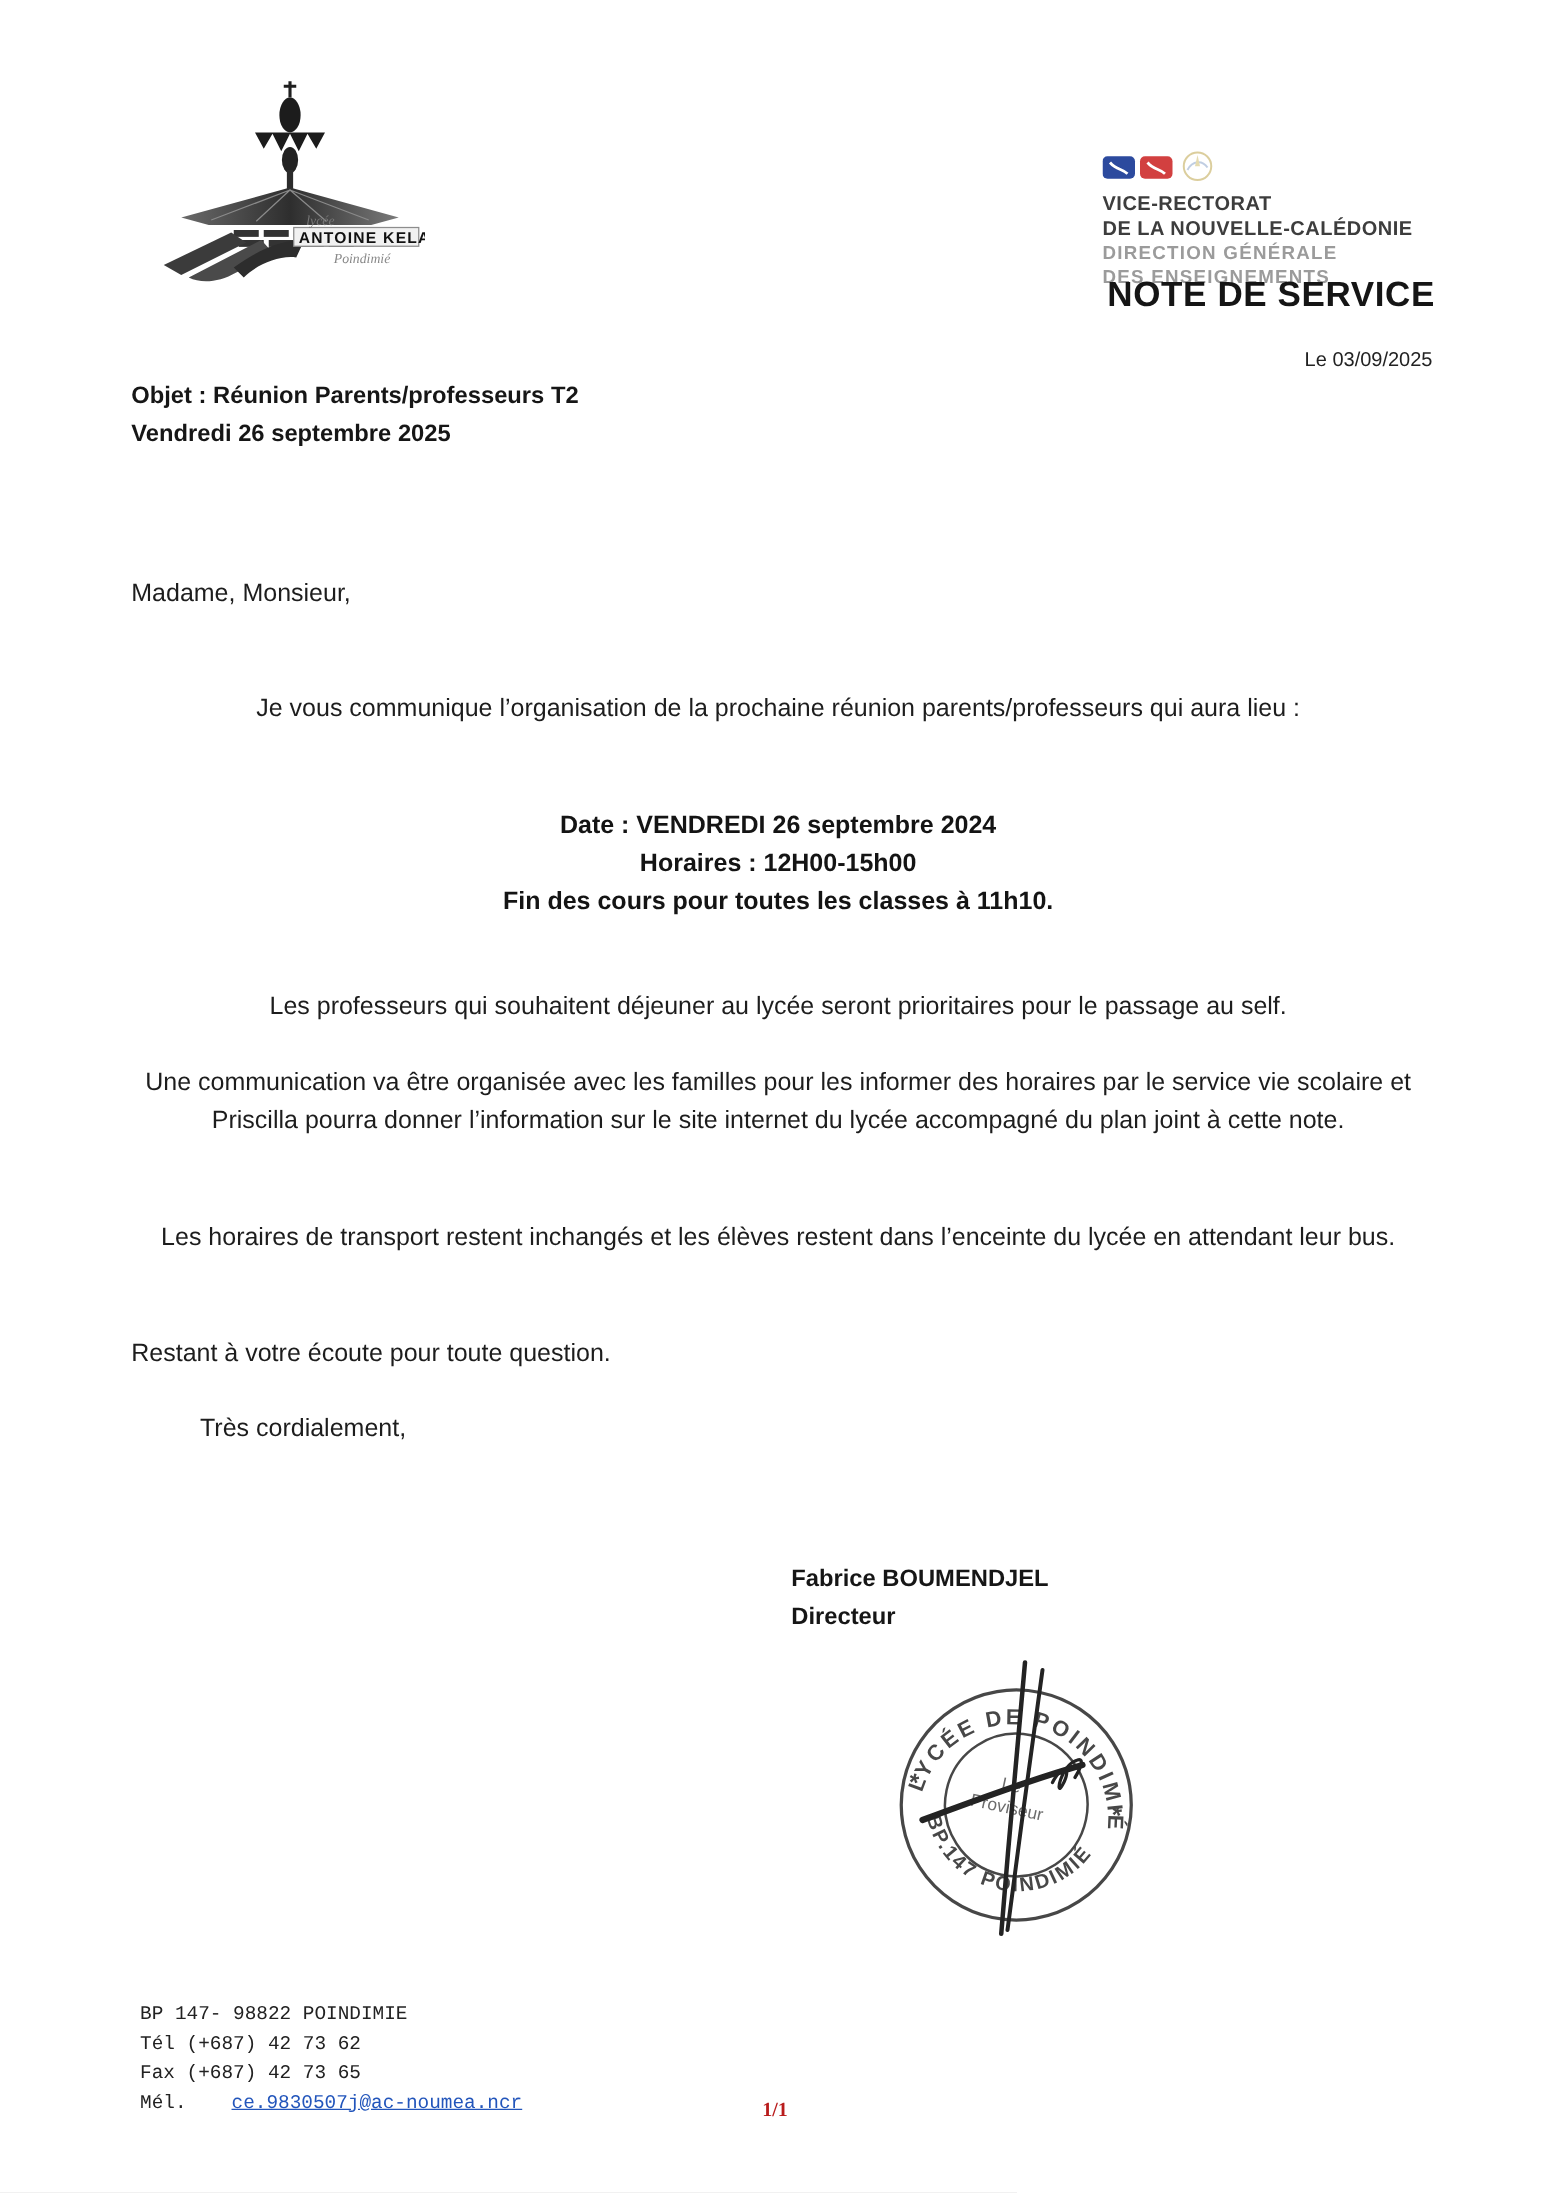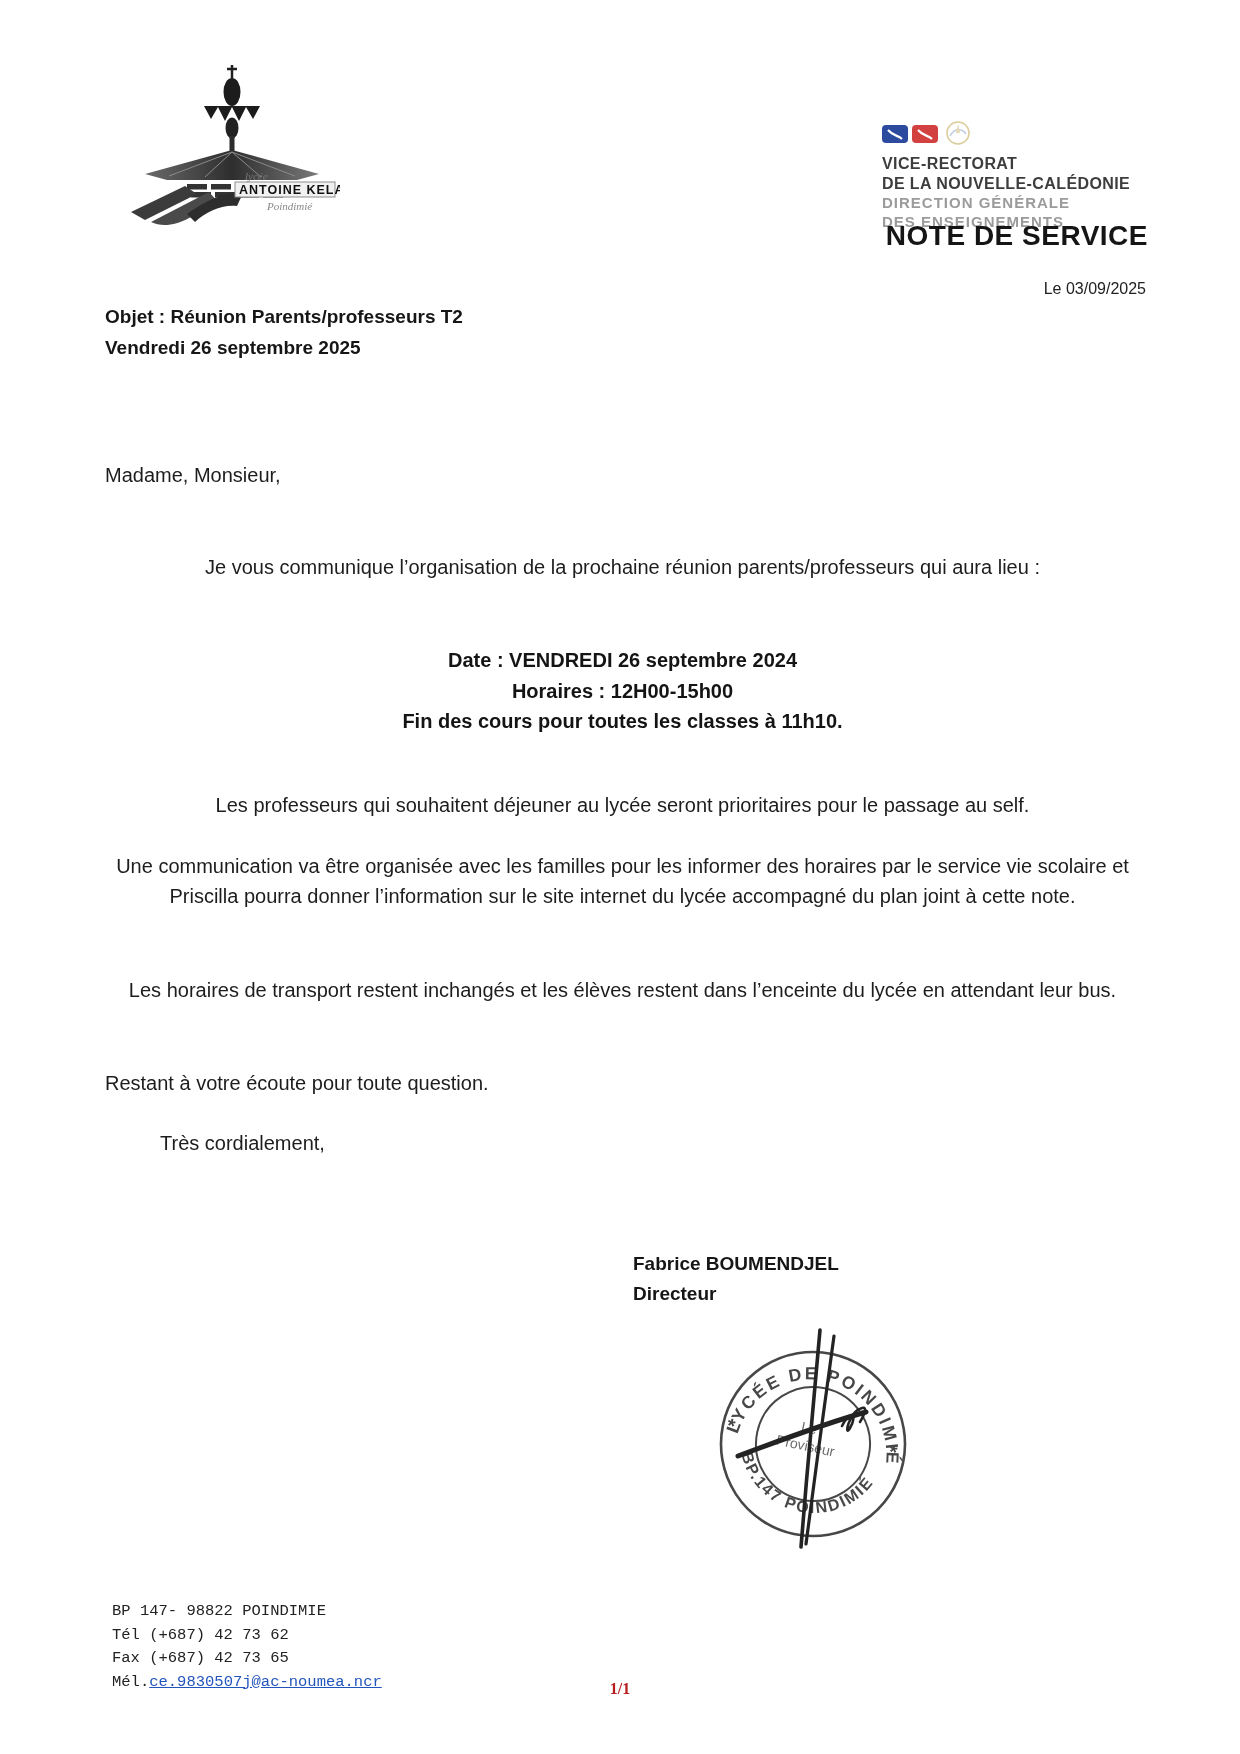--- a/index.html
+++ b/index.html
@@ -30,21 +30,21 @@
   .p1{left:105px;top:790px;width:1035px;}
   .p2{left:105px;top:851px;width:1035px;}
   .p3{left:105px;top:975px;width:1035px;}
   .closing{left:105px;top:1068px;}
   .signoff{left:112px;top:1128px;margin-left:48px;}
   
   .sig{left:633px;top:1249px;font-size:19px;font-weight:bold;line-height:30px;color:#161616;}
   .stamp{left:708px;top:1322px;width:210px;height:235px;}
   
   .footer{left:112px;top:1600px;font-size:15.5px;line-height:23.5px;color:#222;font-family:Liberation Mono, monospace;}
-  .footer a{color:#2255bb;text-decoration:underline;cursor:pointer;}
+  .footer a{color:#2255bb;text-decoration:underline;cursor:pointer;margin-left:36px;}
   .pagenum{left:0;top:1680px;width:1240px;text-align:center;font-family:"Liberation Serif", serif;font-weight:bold;font-size:16px;color:#b91c1c;}
 </style>
 </head>
 <body>
 
 <div class="page">
 
   <div class="abs logo">
     <svg width="215" height="170" viewBox="0 0 215 170">
       <defs>

